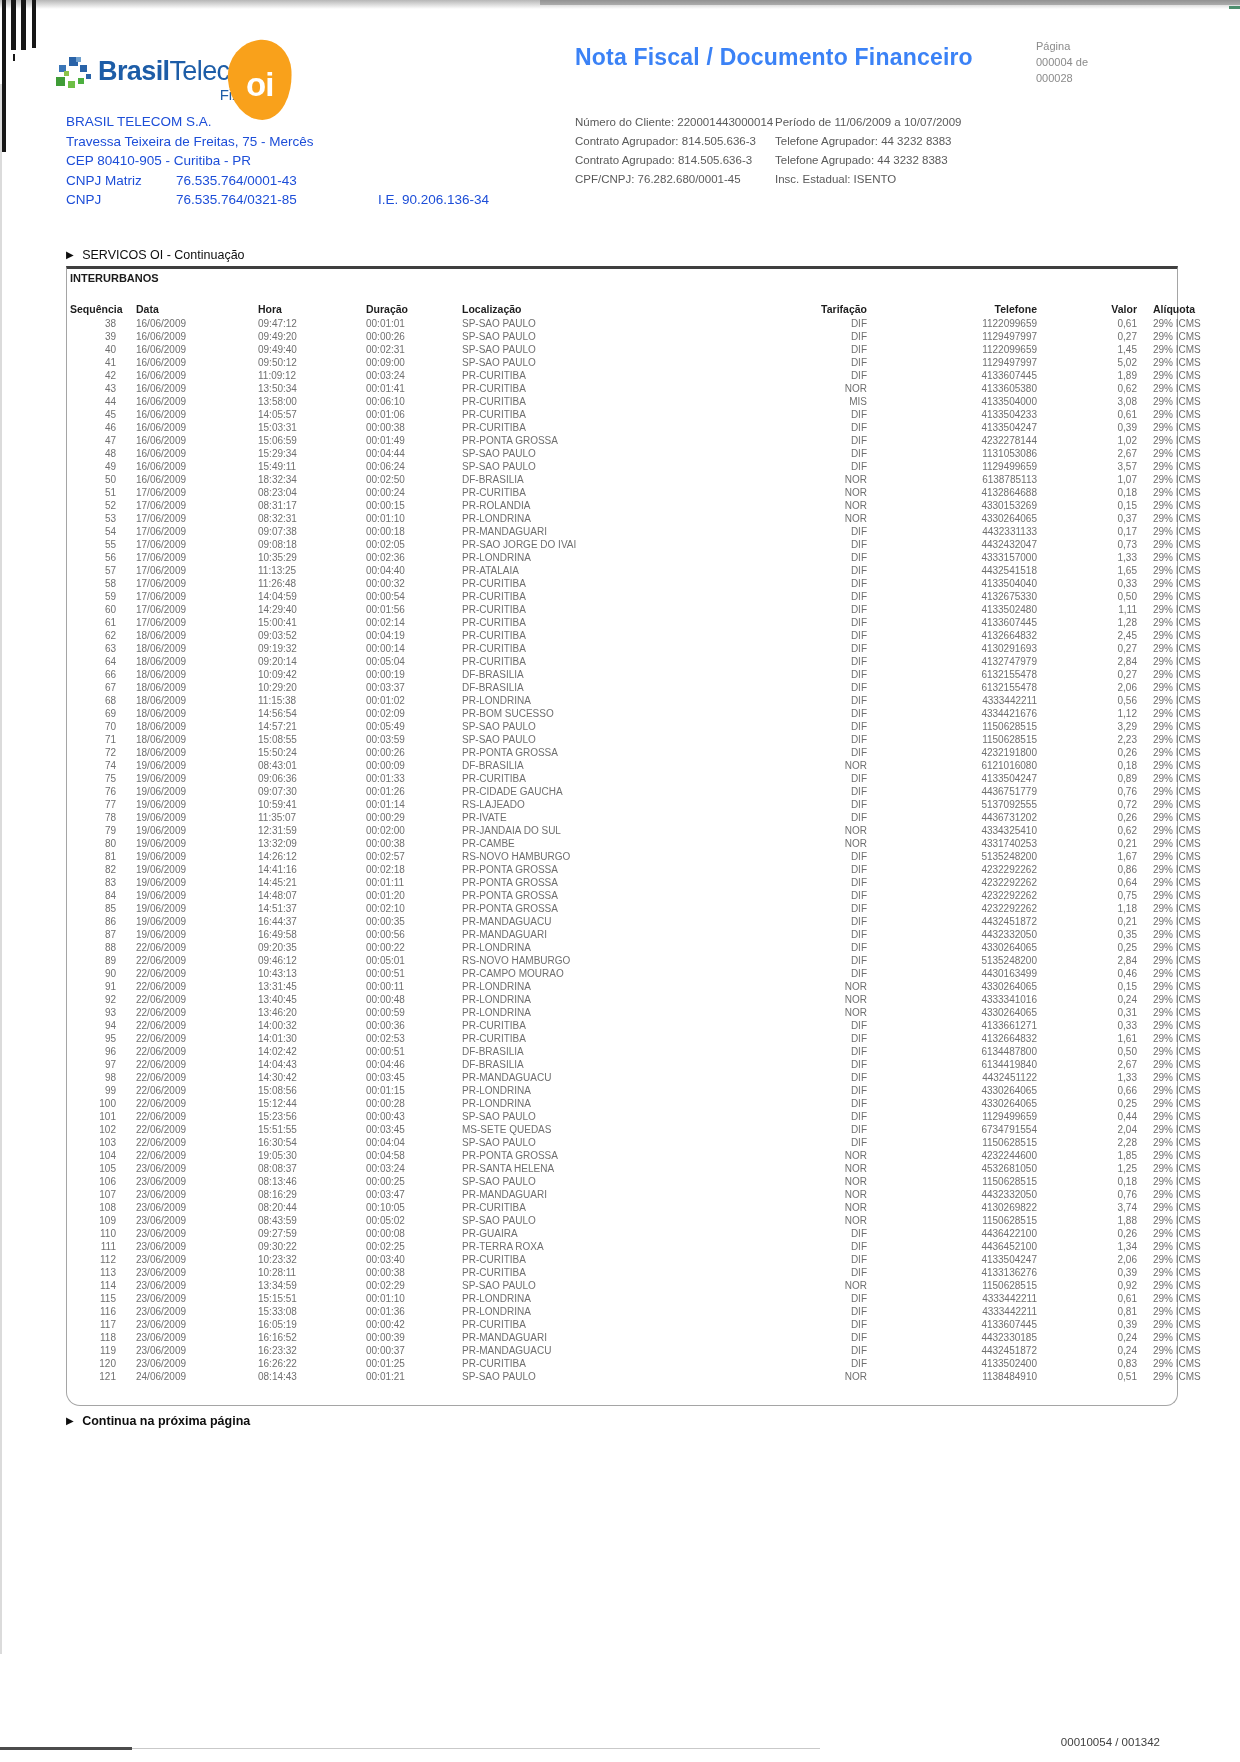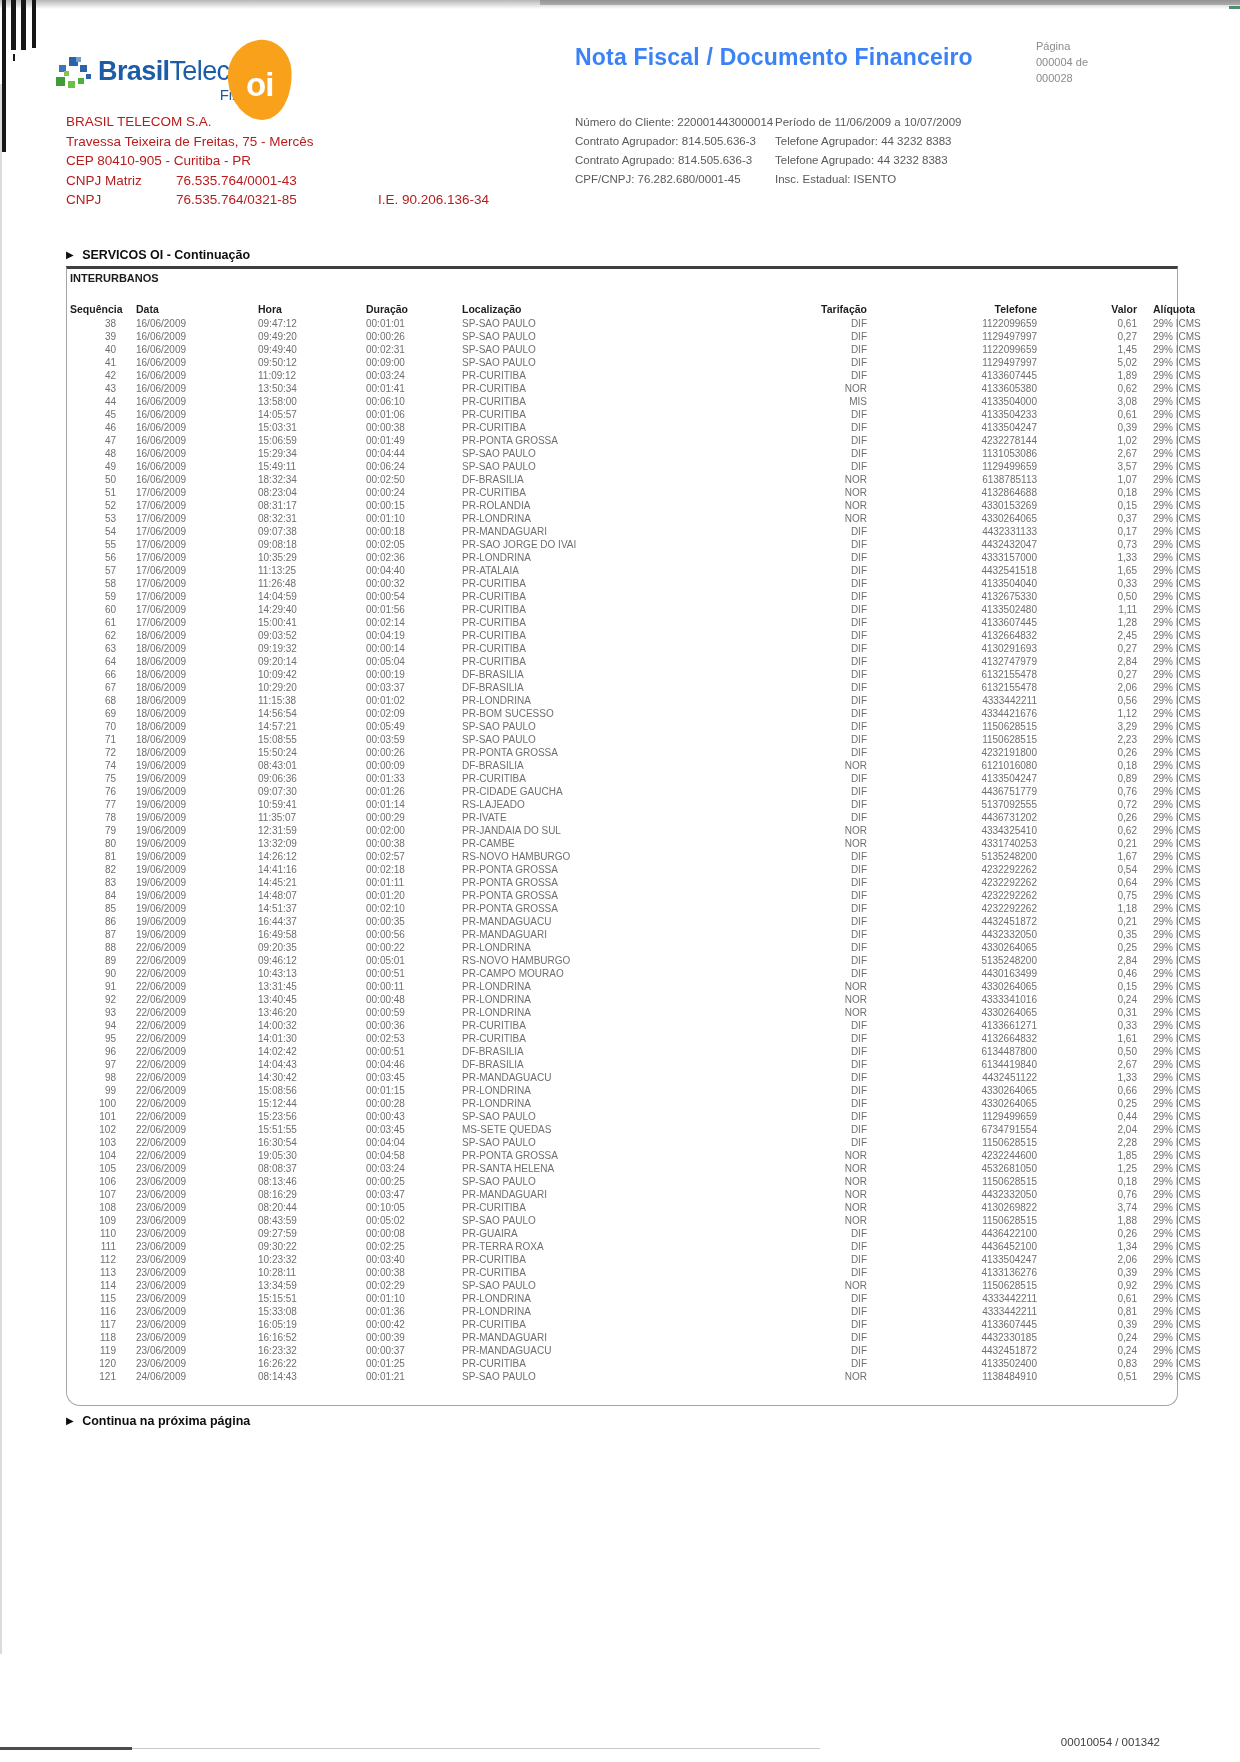--- a/index.html
+++ b/index.html
@@ -29,29 +29,29 @@
   .brand-text .b{font-weight:bold;}
   .fixo{position:absolute;left:98px;top:86px;width:150px;text-align:right;font-size:15px;color:#1d5da7;}
   .oi-blob{position:absolute;left:228px;top:40px;width:64px;height:80px;background:#F9A11B;
     border-radius:55% 45% 48% 52% / 46% 40% 60% 54%;transform:rotate(-4deg);
     display:flex;align-items:center;justify-content:center;}
   .oi-blob span{color:#fff;font-weight:bold;font-size:33px;letter-spacing:-1px;transform:rotate(4deg);padding-top:10px;}
 
   .doc-title{position:absolute;left:575px;top:44px;font-size:23px;font-weight:bold;color:#3b82f6;letter-spacing:.2px;}
   .pagina{position:absolute;left:1036px;top:38px;font-size:11px;color:#8b8b8b;line-height:16px;}
 
-  .company{position:absolute;left:66px;top:112px;font-size:13.5px;color:#b91c1c;line-height:19.5px;}
+  .company{position:absolute;left:66px;top:112px;font-size:13.5px;color:#1d4ed8;line-height:19.5px;}
   .cnpj-row{display:flex;gap:24px;}
   .cnpj-label{width:86px;}
   .cnpj-val{width:178px;}
 
   .client-left{position:absolute;left:575px;top:113px;font-size:11.5px;color:#5a5a5a;line-height:19px;}
   .client-right{position:absolute;left:775px;top:113px;font-size:11.5px;color:#5a5a5a;line-height:19px;}
 
-  .section-head{position:absolute;left:66px;top:248px;font-size:12.5px;font-weight:bold;color:#0e0e0e;}
+  .section-head{position:absolute;left:66px;top:248px;font-size:12.5px;font-weight:normal;color:#0e0e0e;}
   .tri{font-size:10px;margin-right:5px;position:relative;top:-1px;}
 
   .table-box{position:absolute;left:66px;top:266px;width:1112px;height:1140px;
     border:1px solid #a5a5a5;border-top:3px solid #3f3f3f;border-radius:0 0 12px 14px;box-sizing:border-box;}
   .subsection{margin:3px 0 0 3px;font-size:11px;font-weight:bold;color:#1b1b1b;}
 
   table{table-layout:fixed;width:1104px;border-collapse:collapse;margin-top:15px;}
   th{font-size:10.5px;color:#1e1e1e;height:16px;vertical-align:bottom;padding:0 0 2px 0;font-weight:bold;white-space:nowrap;}
   td{height:13px;line-height:13px;font-size:10px;color:#6f6f6f;padding:0;white-space:nowrap;overflow:hidden;}
   .seq{width:52px;}  th.seq{text-align:left;padding-left:3px;} td.seq{text-align:right;padding-right:6px;}
@@ -624,21 +624,21 @@
             <td class="aliq">29% ICMS</td>
           </tr>
           <tr>
             <td class="seq">82</td>
             <td class="data">19/06/2009</td>
             <td class="hora">14:41:16</td>
             <td class="dur">00:02:18</td>
             <td class="loc">PR-PONTA GROSSA</td>
             <td class="tar">DIF</td>
             <td class="tel">4232292262</td>
-            <td class="val">0,54</td>
+            <td class="val">0,86</td>
             <td class="aliq">29% ICMS</td>
           </tr>
           <tr>
             <td class="seq">83</td>
             <td class="data">19/06/2009</td>
             <td class="hora">14:45:21</td>
             <td class="dur">00:01:11</td>
             <td class="loc">PR-PONTA GROSSA</td>
             <td class="tar">DIF</td>
             <td class="tel">4232292262</td>

